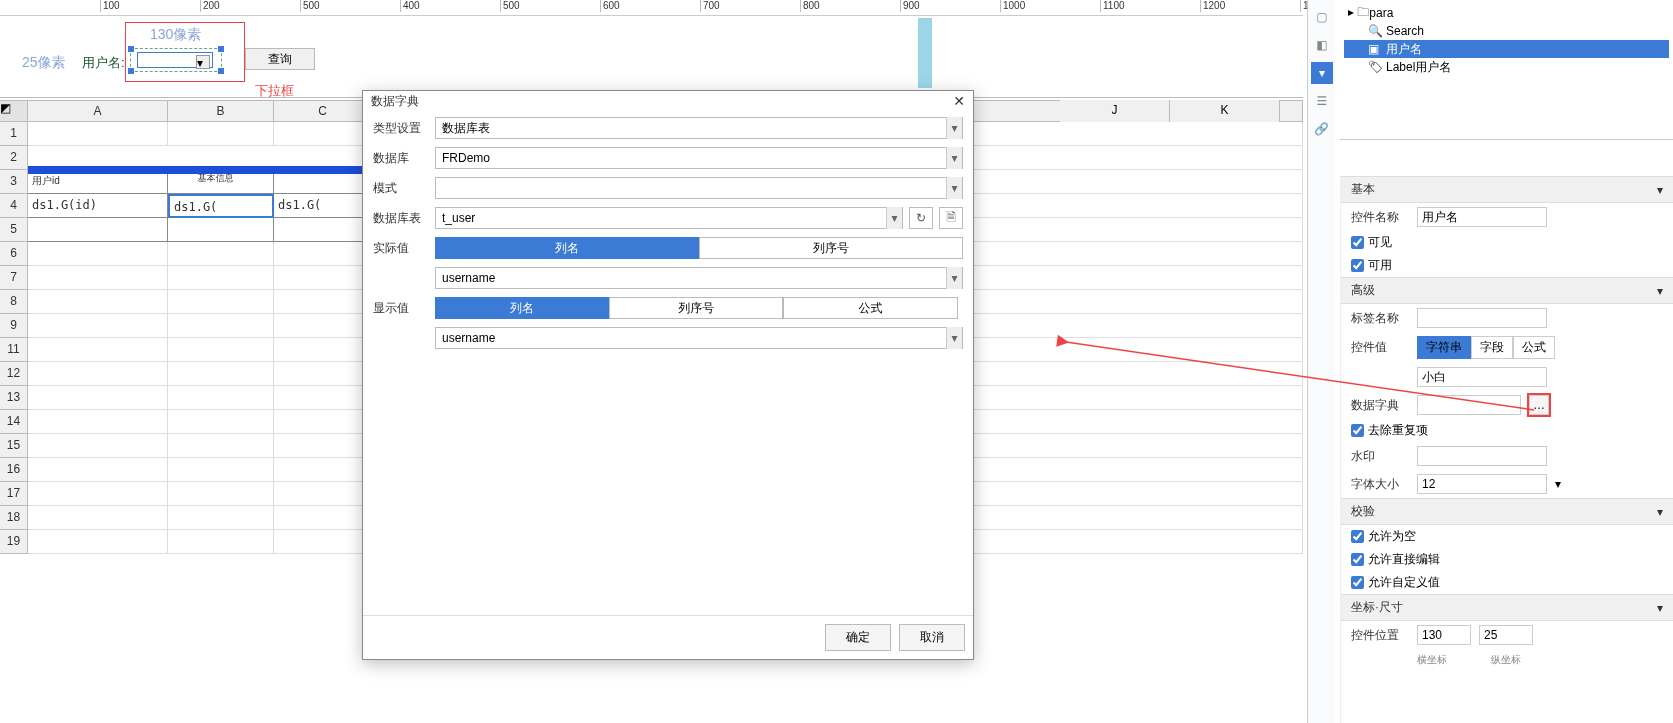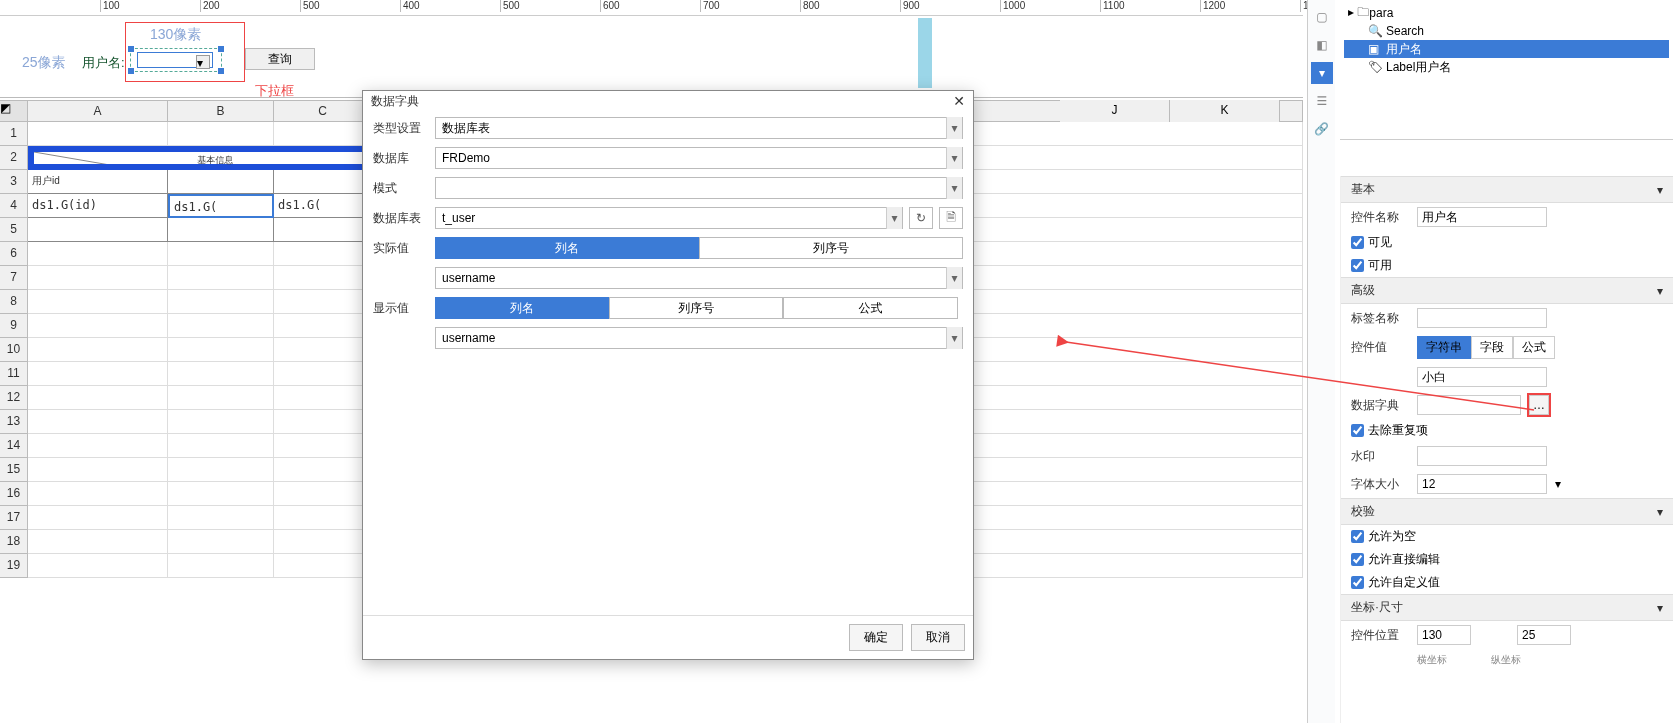--- a/index.html
+++ b/index.html
@@ -32,21 +32,21 @@
 .sheet { position: absolute; left: 0; top: 100px; width: 1303px; height: 610px; }
 .col-headers { display: flex; height: 22px; border-top: 1px solid #bbb; border-bottom: 1px solid #bbb; background: #f0f0f0; }
 .col-h { border-right: 1px solid #bbb; text-align: center; line-height: 20px; color: #333; }
 .row-h-col { width: 28px; background: #e3e3e3; border-right: 1px solid #bbb; }
 .col-A { width: 140px; } .col-B { width: 106px; } .col-C { width: 98px; }
 .col-rest { flex: 1; }
 .row { display: flex; height: 24px; }
 .row-h { width: 28px; background: #f0f0f0; border-right: 1px solid #bbb; border-bottom: 1px solid #bbb; text-align: center; line-height: 22px; color: #333; }
 .cell { border-right: 1px solid #ddd; border-bottom: 1px solid #ddd; line-height: 22px; padding-left: 4px; color: #333; overflow: hidden; }
 .cell.br { border-right: 1px solid #888; border-bottom: 1px solid #888; }
-.row2-merge { width: 344px; border: 6px solid #1d4ed8; text-align: left; font-size: 10px; color: #333; position: relative; }
+.row2-merge { width: 344px; border: 4px solid #1d4ed8; text-align: left; font-size: 10px; color: #333; position: relative; margin-top: 20px; }
 .diag-line { position: absolute; left: 0; top: 0; width: 100%; height: 100%; }
 .row3-userid { font-size: 10px; }
 .sel-cell { border: 2px solid #3b7bd6 !important; }
 .col-far { position: absolute; top: 0; width: 110px; height: 22px; border-right: 1px solid #bbb; text-align: center; line-height: 20px; background: #f0f0f0; }
 
 
 .icon-strip { position: absolute; left: 1307px; top: 0; width: 28px; height: 723px; border-left: 1px solid #ccc; background: #fafbfc; }
 .icon-strip .ib { width: 22px; height: 22px; margin: 6px 3px; display: flex; align-items: center; justify-content: center; color: #888; cursor: pointer; }
 .icon-strip .ib.active { background: #3b7bd6; color: #fff; }
 
@@ -83,21 +83,21 @@
 .dlg-body { flex: 1; padding: 6px 10px; }
 .dlg-row { display: flex; align-items: center; gap: 6px; margin-bottom: 8px; }
 .dlg-lbl { width: 56px; color: #333; }
 .dlg-sel { flex: 1; height: 22px; border: 1px solid #bbb; background: #fff; padding: 0 6px; font-family: "SimSun"; display: flex; align-items: center; justify-content: space-between; cursor: pointer; }
 .dlg-sel-arr { width: 16px; text-align: center; color: #666; background: #eee; align-self: stretch; display: flex; align-items: center; justify-content: center; margin: -1px -6px -1px 0; border-left: 1px solid #ccc; }
 .dlg-tabs { display: flex; flex: 1; gap: 0; }
 .dlg-tab { flex: 1; height: 22px; border: 1px solid #bbb; text-align: center; line-height: 20px; background: #fff; cursor: pointer; }
 .dlg-tab.active { background: #3b7bd6; color: #fff; border-color: #3b7bd6; }
 .dlg-icon-btn { width: 24px; height: 22px; border: 1px solid #bbb; background: #fff; display: flex; align-items: center; justify-content: center; cursor: pointer; color: #555; }
 .dlg-btn-row { border-top: 1px solid #ddd; padding: 8px; display: flex; justify-content: flex-end; gap: 8px; }
-.dlg-btn { padding: 4px 14px; border: 1px solid #bbb; background: #f5f5f5; cursor: pointer; }
+.dlg-btn { padding: 4px 20px; border: 1px solid #bbb; background: #f5f5f5; cursor: pointer; }
 
 
 .arrow-svg { position: absolute; left: 0; top: 0; width: 1673px; height: 723px; pointer-events: none; z-index: 60; }
 </style>
 </head>
 <body>
 
 <div class="root">
 
   <div class="canvas">
@@ -206,27 +206,20 @@
           <div class="cell col-rest"></div>
         </div>
       <div class="row">
           <div class="row-h">9</div>
           <div class="cell col-A"></div>
           <div class="cell col-B"></div>
           <div class="cell col-C"></div>
           <div class="cell col-rest"></div>
         </div>
       <div class="row">
-          <div class="row-h">10</div>
-          <div class="cell col-A"></div>
-          <div class="cell col-B"></div>
-          <div class="cell col-C"></div>
-          <div class="cell col-rest"></div>
-        </div>
-      <div class="row">
           <div class="row-h">11</div>
           <div class="cell col-A"></div>
           <div class="cell col-B"></div>
           <div class="cell col-C"></div>
           <div class="cell col-rest"></div>
         </div>
       <div class="row">
           <div class="row-h">12</div>
           <div class="cell col-A"></div>
           <div class="cell col-B"></div>
@@ -456,21 +449,21 @@
         <span>允许自定义值</span>
       </label>
 
     <div class="prop-sec">
         <span>坐标·尺寸</span>
         <span>▾</span>
       </div>
     <div class="prop-row">
         <span class="prop-lbl">控件位置</span>
       <input type="text" style="width: 54px; height: 20px; border: 1px solid rgb(204, 204, 204); padding: 0px 4px;" value="130">
-      <input type="text" style="width: 54px; height: 20px; border: 1px solid rgb(204, 204, 204); padding: 8px 4px; margin-left: 38px;" value="25">
+      <input type="text" style="width: 54px; height: 20px; border: 1px solid rgb(204, 204, 204); padding: 8px 4px;" value="25">
     </div>
     <div class="prop-row">
         <span class="prop-lbl"></span>
       <span style="width:54px;font-size:10px;color:#888;text-align:left">横坐标</span>
       <span style="width:54px;font-size:10px;color:#888;text-align:center">纵坐标</span>
     </div>
   </div>
 
   <svg class="arrow-svg">
     <defs>

